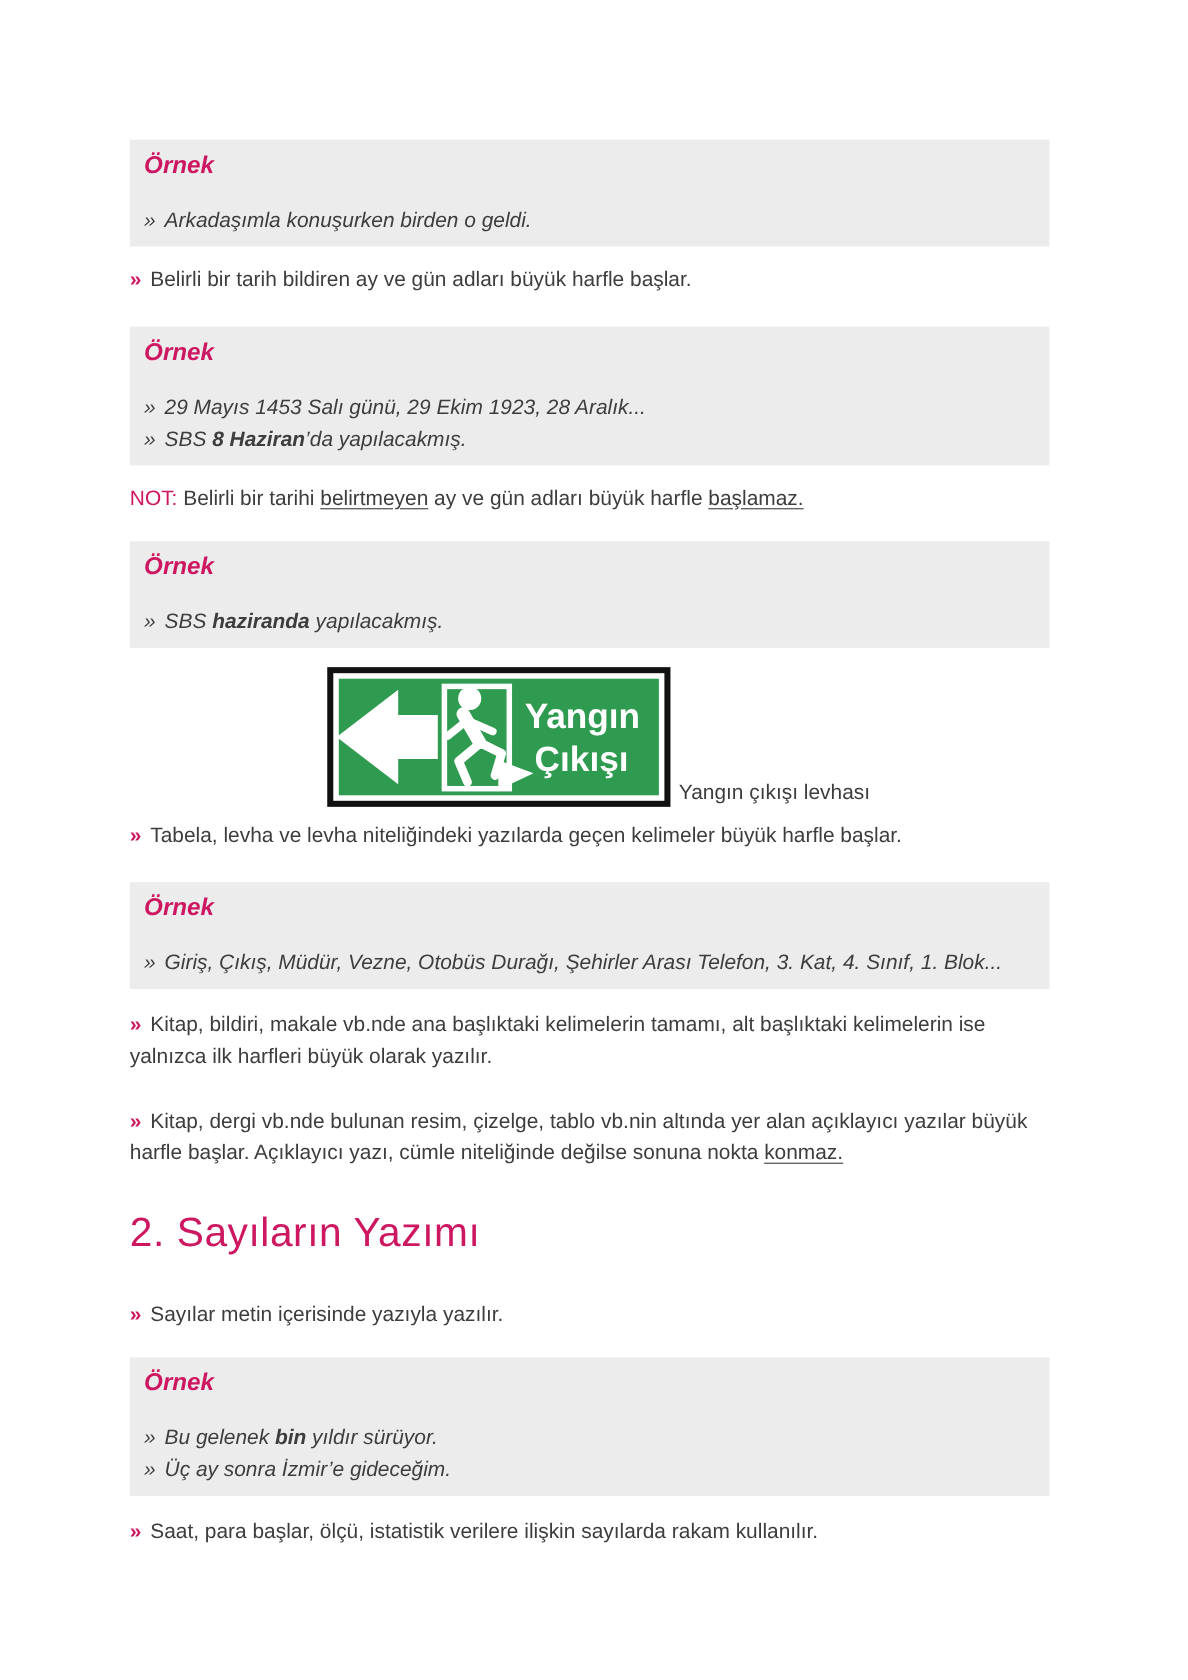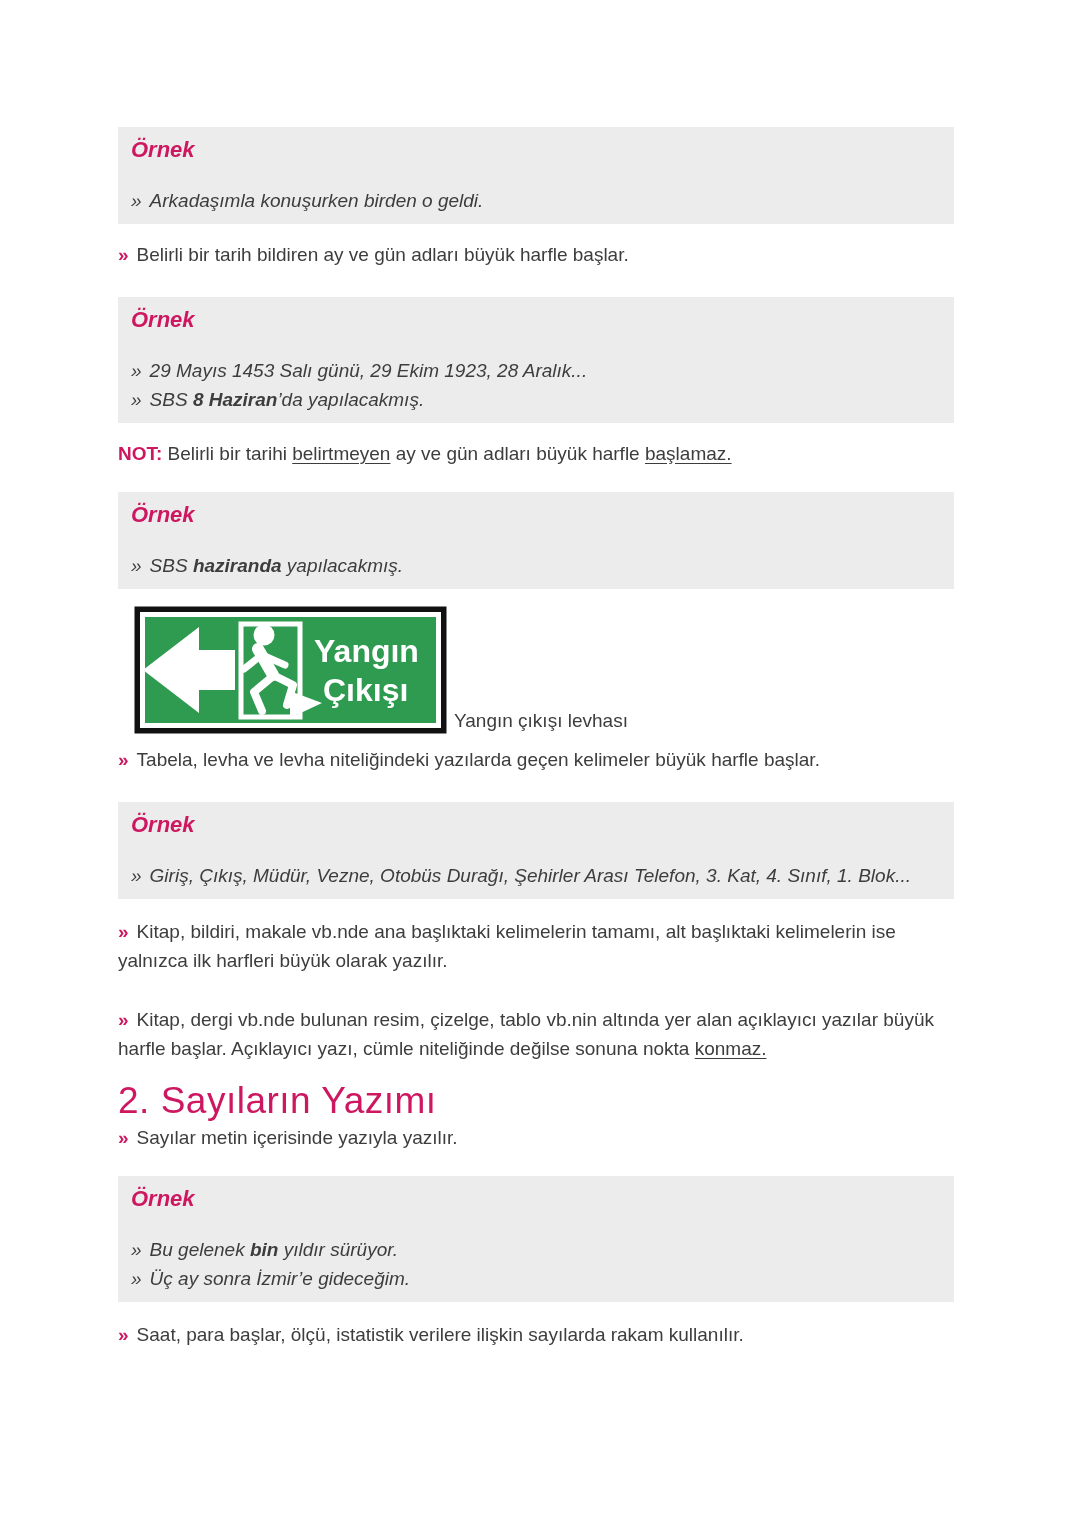--- a/index.html
+++ b/index.html
@@ -28,52 +28,53 @@
     line-height:24px;
   }
   .box-lines{margin-top:24px;}
   .line{
     font-size:19px;
     line-height:29px;
   }
   .nowrap{white-space:nowrap;}
   .bullet{display:inline-block;margin-right:8px;}
   .rule>.bullet{color:var(--accent);font-weight:700;}
-  .accent-bold{color:var(--accent);font-weight:700;}
+  .accent-bold{color:var(--accent);font-weight:400;}
   .u{text-decoration:underline;text-underline-offset:3px;}
   b{font-weight:700;}
   .section-heading{
     color:var(--accent);
     font-size:37px;
     font-weight:400;
     line-height:44px;
     letter-spacing:0.5px;
   }
   .sign-figure{
     display:flex;
     align-items:flex-end;
     margin-left:15px;
+    justify-content:center;
   }
   .sign-svg{display:block;width:315px;height:130px;}
   .sign-caption{
     font-size:19px;
     line-height:24px;
     margin-left:6px;
     margin-bottom:2px;
   }
   .sign-green{fill:var(--sign-green);}
   .sign-text{
     font-family:"Liberation Sans",sans-serif;
     font-weight:700;
     font-size:32px;
     fill:#ffffff;
   }
   .g10{margin-bottom:10px}.g16{margin-bottom:16px}.g18{margin-bottom:18px}
   .g24{margin-bottom:24px}.g28{margin-bottom:28px}.g30{margin-bottom:30px}
-  .g36{margin-bottom:16px}.g38{}
+  .g36{margin-bottom:36px}.g38{margin-bottom:38px}
 </style>
 </head>
 <body>
 
 <div class="page">
 
   <section class="example-box g16">
     <h3 class="example-label">Örnek</h3>
     <div class="box-lines">
       <p class="line"><span class="bullet">»</span><span>Arkadaşımla konuşurken birden o geldi.</span></p>

